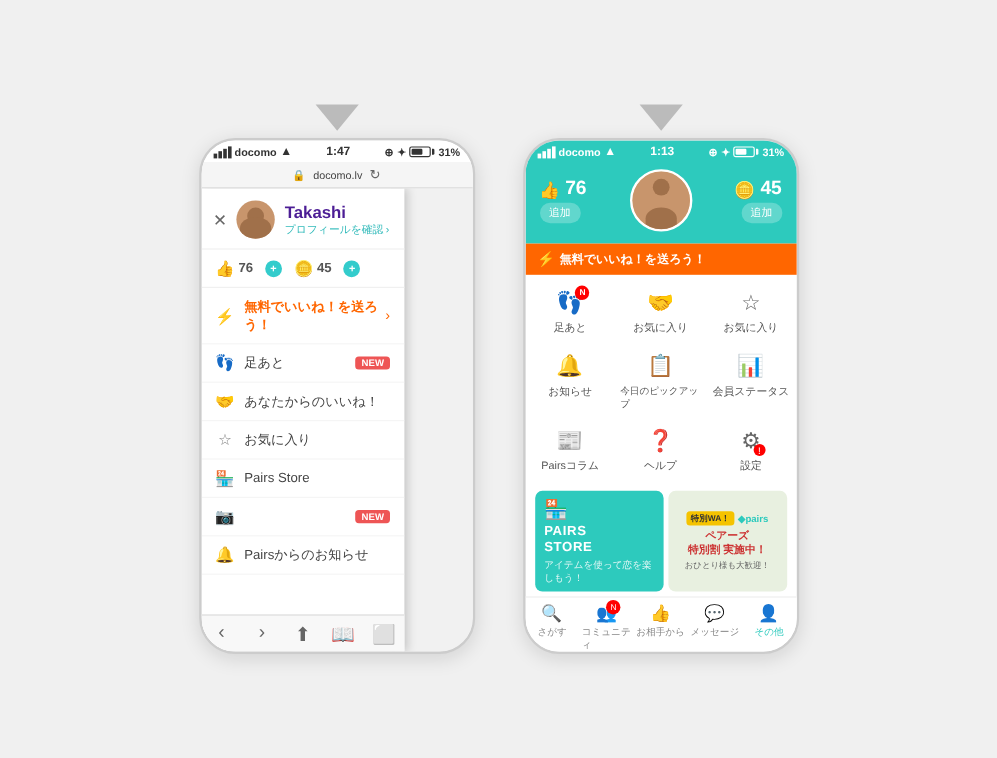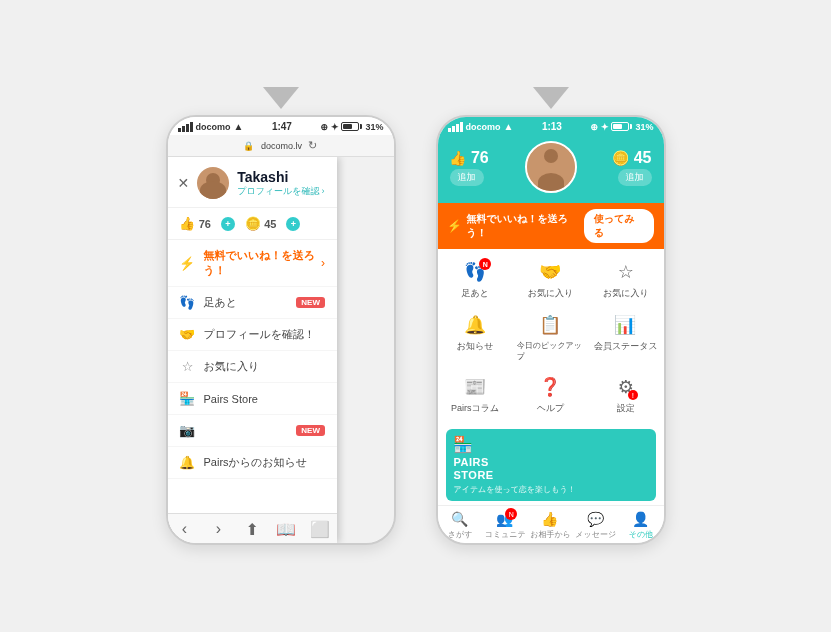--- a/index.html
+++ b/index.html
@@ -105,21 +105,21 @@
       border-bottom: 1px solid #f0f0f0;
     }
 
     .drawer-close {
       font-size: 14px;
       color: #666;
       cursor: pointer;
     }
 
     .drawer-user-info { display: flex; flex-direction: column; }
-    .drawer-username { font-size: 14px; font-weight: 700; color: #0f172a; }
+    .drawer-username { font-size: 14px; font-weight: 700; color: #4c1d95; }
     .drawer-profile-link { font-size: 9px; color: #3bb; display: flex; align-items: center; gap: 2px; }
 
     .drawer-stats {
       display: flex;
       align-items: center;
       padding: 8px 12px;
       gap: 10px;
       border-bottom: 1px solid #f0f0f0;
     }
 
@@ -450,21 +450,21 @@
             <div class="menu-item-left">
               <span class="menu-icon">👣</span>
               <span>足あと</span>
             </div>
             <span class="menu-badge">NEW</span>
           </div>
 
           <div class="menu-item">
             <div class="menu-item-left">
               <span class="menu-icon">🤝</span>
-              <span>プロフィールを確認！</span>
+              <span>あなたからのいいね！</span>
             </div>
           </div>
 
           <div class="menu-item">
             <div class="menu-item-left">
               <span class="menu-icon">☆</span>
               <span>お気に入り</span>
             </div>
           </div>
 
@@ -566,21 +566,20 @@
           <div class="p2-add-btn">追加</div>
         </div>
       </div>
     </div>
 
     <div class="promo-bar">
       <div class="promo-left">
         <span class="bolt-icon">⚡</span>
         <span>無料でいいね！を送ろう！</span>
       </div>
-      <div class="promo-btn">使ってみる</div>
     </div>
 
     <div class="grid-menu">
 
       <div class="grid-item">
         <div class="grid-icon-wrap">
           <span>👣</span>
           <span class="n-badge">N</span>
         </div>
         <span>足あと</span>
@@ -637,20 +636,28 @@
         <span>設定</span>
       </div>
     </div>
 
     <div class="store-banner">
       <div class="store-banner-left">
         <div class="store-icon-wrap">🏪</div>
         <div class="store-title">PAIRS<br>STORE</div>
         <div class="store-sub">アイテムを使って恋を楽しもう！</div>
       </div>
+      <div class="store-banner-right">
+        <div style="display:flex;align-items:center;gap:3px;margin-bottom:3px;">
+          <div style="background:#f5c300;border-radius:3px;padding:1px 4px;font-size:7px;font-weight:700;color:#333;">特別WA！</div>
+          <div class="pairs-logo">◆pairs</div>
+        </div>
+        <div class="special-text">ペアーズ<br>特別割 実施中！</div>
+        <div style="font-size:7px;color:#666;margin-top:2px;">おひとり様も大歓迎！</div>
+      </div>
     </div>
 
     <div class="bottom-nav">
       <div class="nav-item">
         <span class="nav-icon">🔍</span>
         <span>さがす</span>
       </div>
       <div class="nav-item" style="position:relative;">
         <span class="nav-icon">👥</span>
         <span class="nav-n-badge">N</span>

